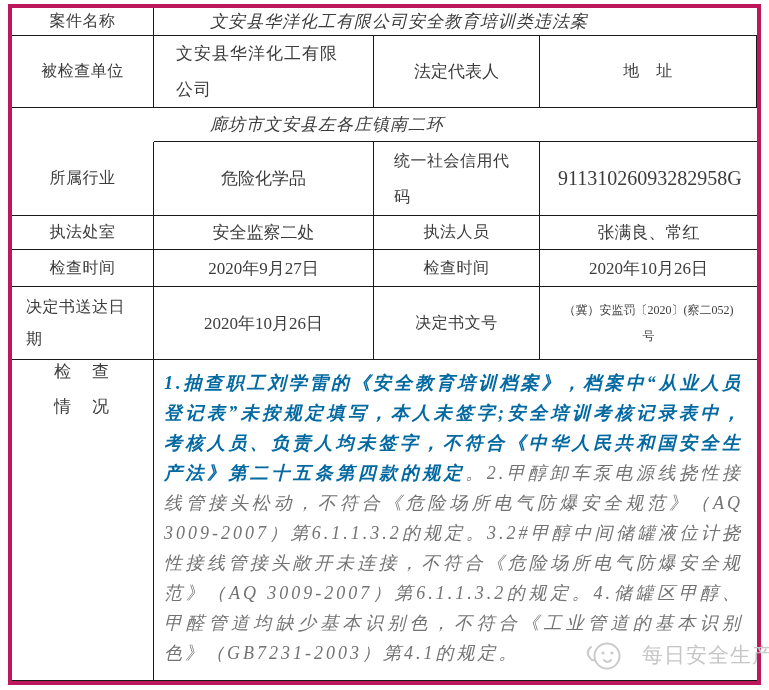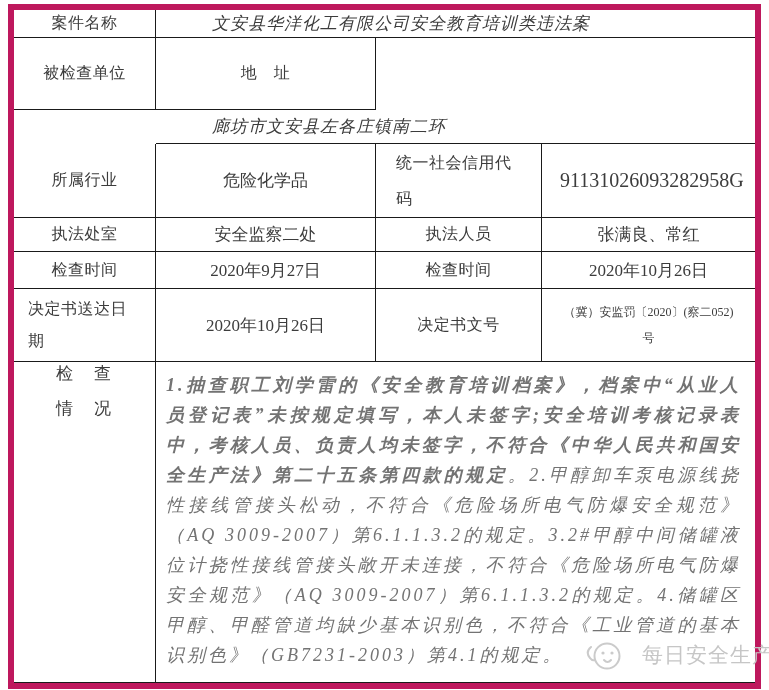--- a/index.html
+++ b/index.html
@@ -7,21 +7,21 @@
     position:relative;
     width:769px;height:690px;
     background:#ffffff;
     overflow:hidden;
     font-family:"Liberation Serif","DejaVu Serif",serif;
     color:#3c3c3c;
   }
   .doc-table{
     position:absolute;left:8px;top:4px;width:753px;
     box-sizing:border-box;
-    border:6px solid #be185d;
+    border:4px solid #be185d;
     display:grid;
     grid-template-columns:142px 220px 166px 1fr;
     grid-template-rows:28px 72px 34px 74px 34px 37px 73px 321px 1fr;
     background:#fff;
   }
   .c{
     box-sizing:border-box;
     border-right:1px solid #1a1a1a;
     border-bottom:1px solid #1a1a1a;
     display:flex;align-items:center;
@@ -45,39 +45,41 @@
     font-size:17px;letter-spacing:2px;
   }
   .findings-cell{display:block;padding:8px 14px 0 10px;}
   .findings-text{
     margin:0;
     font-size:18px;line-height:30px;
     letter-spacing:3px;
     text-align:justify;
     text-justify:inter-character;
   }
-  .seg-hl{color:#737373;font-weight:700;}
+  .seg-hl{color:#0369a1;font-weight:700;}
   .seg-norm{color:#737373;font-weight:400;}
   .watermark{
     position:absolute;left:584px;top:638px;
     display:flex;align-items:center;gap:20px;
     color:#c6c6c6;
   }
   .wm-text{font-size:21px;letter-spacing:1px;white-space:nowrap;}
 </style>
 </head>
 <body>
 
 <div class="page">
   <div class="doc-table">
 
     <div class="c lbl">案件名称</div>
     <div class="c span3 last val-indent">文安县华洋化工有限公司安全教育培训类违法案</div>
 
     <div class="c lbl">被检查单位</div>
+    <div class="c val-left22">文安县华洋化工有限公司</div>
+    <div class="c val-center">法定代表人</div>
 
     <div class="c lbl">地　址</div>
     <div class="c span3 last val-indent">廊坊市文安县左各庄镇南二环</div>
 
     <div class="c lbl">所属行业</div>
     <div class="c val-center">危险化学品</div>
     <div class="c lbl-wrap2">统一社会信用代码</div>
     <div class="c last val-left18">91131026093282958G</div>
 
     <div class="c lbl">执法处室</div>

